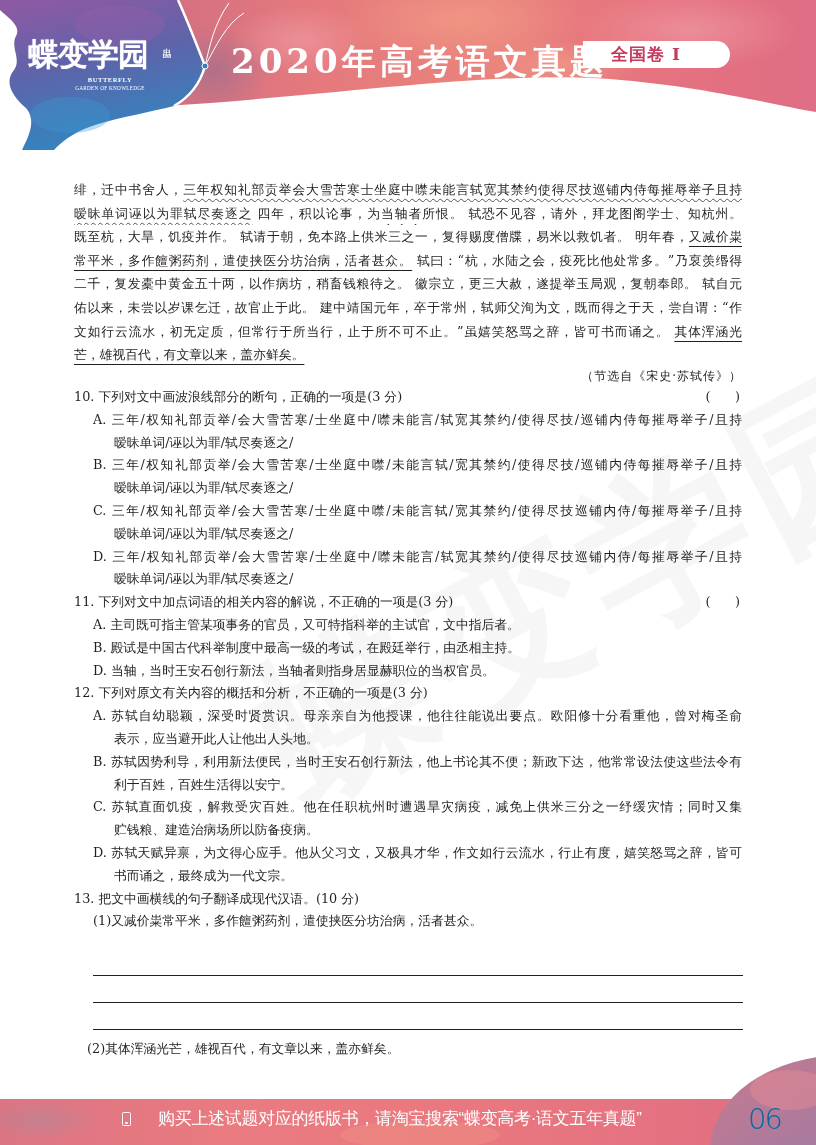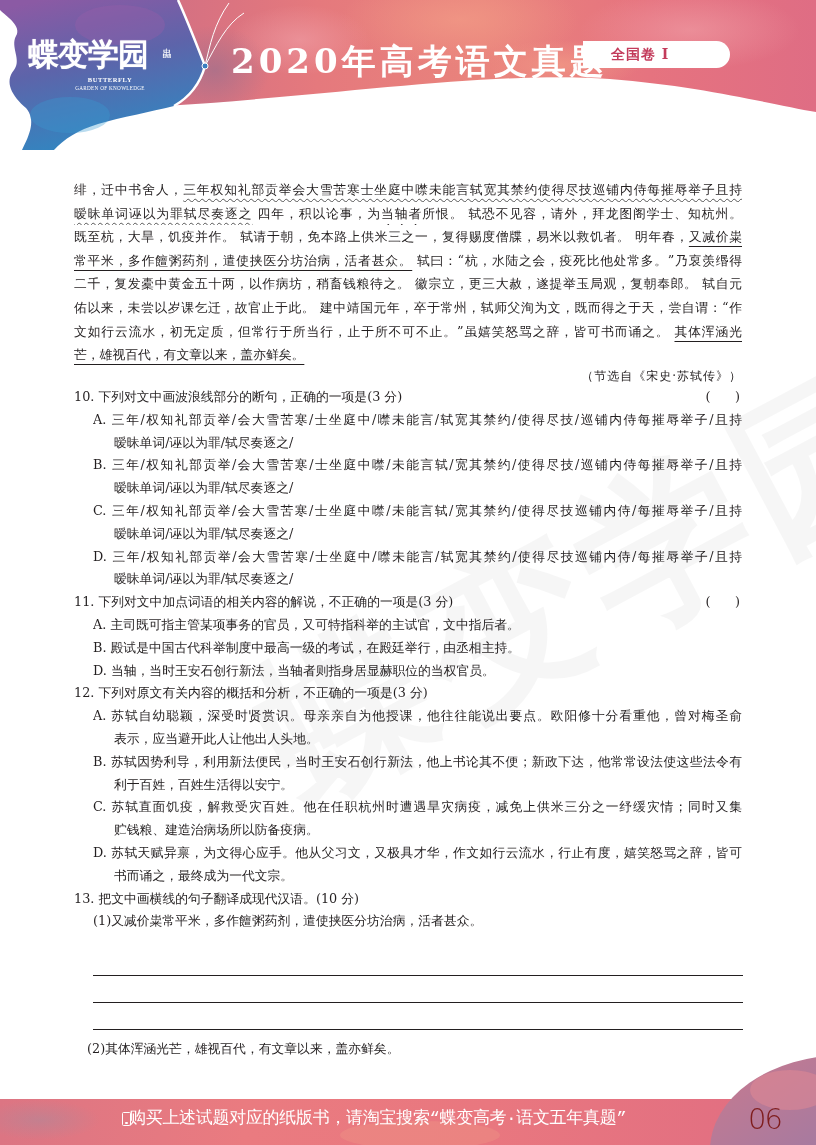--- a/index.html
+++ b/index.html
@@ -49,21 +49,21 @@
       font-size: 34px; font-weight: bold; line-height: 44px;
       letter-spacing: 4px; color: #ffffff; white-space: nowrap;
       font-family: "DejaVu Serif", "Liberation Serif", serif;
     }
     .paper-badge {
       position: absolute; left: 583px; top: 41px; width: 147px; height: 27px; z-index: 2;
       background: #ffffff; border-radius: 0 14px 14px 0;
     }
     .paper-badge span {
       position: absolute; left: 28px; top: 2px;
-      font-size: 14px; font-weight: bold; line-height: 23px;
+      font-size: 17px; font-weight: bold; line-height: 23px;
       color: #c33b5b; letter-spacing: 1px; white-space: nowrap;
     }
 
     
     .passage {
       position: absolute; left: 74px; top: 178px; width: 668px; z-index: 2;
       font-size: 12.8px; line-height: 23.6px;
     }
     .pline { height: 23.6px; overflow: hidden; text-align: justify; text-align-last: justify; }
     .pline.last { text-align: left; text-align-last: left; }
@@ -109,28 +109,28 @@
     .footer-art { position: absolute; left: 0; top: 1050px; z-index: 1; }
     .phone-icon {
       position: absolute; left: 122px; top: 1112px; width: 7px; height: 12px;
       border: 1.4px solid #ffffff; border-radius: 1.5px; z-index: 2;
     }
     .phone-icon::after {
       content: ""; position: absolute; left: 2.3px; bottom: 1px;
       width: 2.4px; height: 2.4px; border-radius: 50%; background: #ffffff;
     }
     .promo {
-      position: absolute; left: 129px; top: 1106px; z-index: 2;
-      font-family: Liberation Mono, monospace; font-size: 17px; line-height: 26px;
+      position: absolute; left: 158px; top: 1106px; z-index: 2;
+      font-family: Liberation Sans, sans-serif; font-size: 17px; line-height: 26px;
       color: #ffffff; white-space: nowrap; letter-spacing: -0.3px;
     }
     .page-number {
       position: absolute; left: 748px; top: 1099px; z-index: 2;
       font-family: "DejaVu Sans", sans-serif; font-size: 29px; line-height: 40px;
-      font-weight: 300; color: #7f1d1d; letter-spacing: -2px;
+      font-weight: 300; color: #0369a1; letter-spacing: -2px;
     }
   </style>
 </head>
 <body>
 
 <div class="page">
 
   <div class="watermark">蝶变学园</div>
 
   <svg class="header-art" width="816" height="150" viewBox="0 0 816 150">

